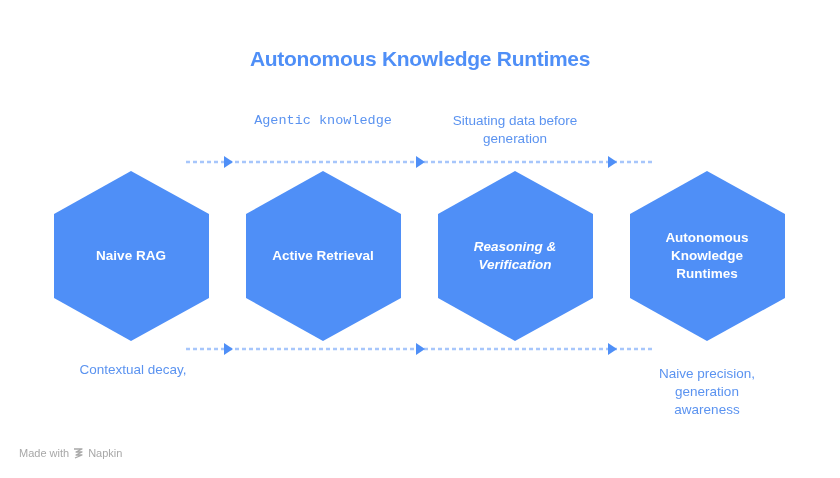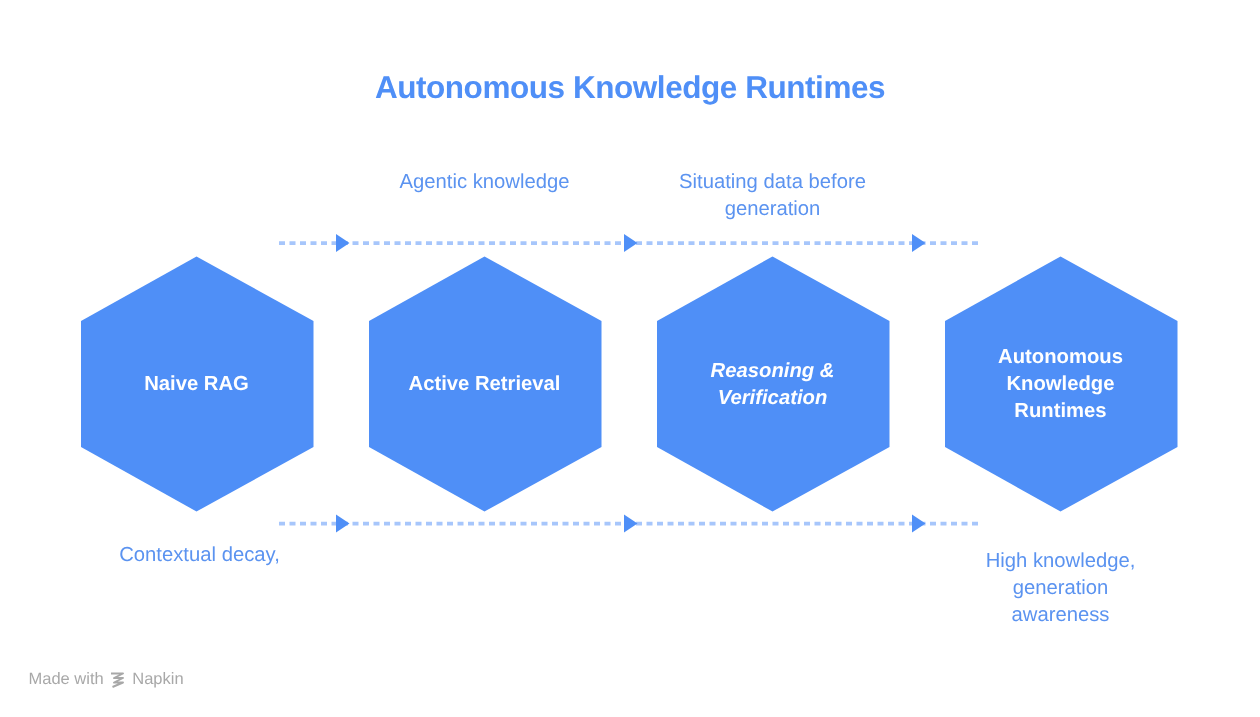--- a/index.html
+++ b/index.html
@@ -86,33 +86,33 @@
   <polygon points="323,171 401,214 401,298 323,341 246,298 246,214" fill="#4f8ff7"></polygon>
   <polygon points="515,171 593,214 593,298 515,341 438,298 438,214" fill="#4f8ff7"></polygon>
   <polygon points="707,171 785,214 785,298 707,341 630,298 630,214" fill="#4f8ff7"></polygon>
 </svg>
 
 <div class="hex-label" style="left:131px; top:256px;">Naive RAG</div>
 <div class="hex-label" style="left:323px; top:256px;">Active Retrieval</div>
 <div class="hex-label" style="left:515px; top:256px; width:100px;font-style:italic;">Reasoning &amp; Verification</div>
 <div class="hex-label" style="left:707px; top:256px; width:100px;">Autonomous Knowledge Runtimes</div>
 
-<div class="note" style="left:323px; top:112px;">
+<div class="note" style="left:323px; top:112px;font-family:Liberation Mono, monospace;">
   <div>Agentic knowledge</div>
 </div>
 <div class="note" style="left:515px; top:112px;">
   <div>Situating data before</div>
   <div>generation</div>
 </div>
 
 <div class="note" style="left:133px; top:361px;">
   <div>Contextual decay,</div>
 </div>
 <div class="note" style="left:707px; top:365px;">
-  <div>High knowledge,</div>
+  <div>Naive precision,</div>
   <div>generation</div>
   <div>awareness</div>
 </div>
 
 <div class="footer">
   <span>Made with</span>
   <svg class="napkin-icon" viewBox="0 0 11 12">
     <path d="M1 2 L9 2 L3 5 L9 5 L3 8 L9 8 L2 11" fill="none" stroke="#a8a8a8" stroke-width="1.3" stroke-linejoin="round"></path>
   </svg>
   <span>Napkin</span>

